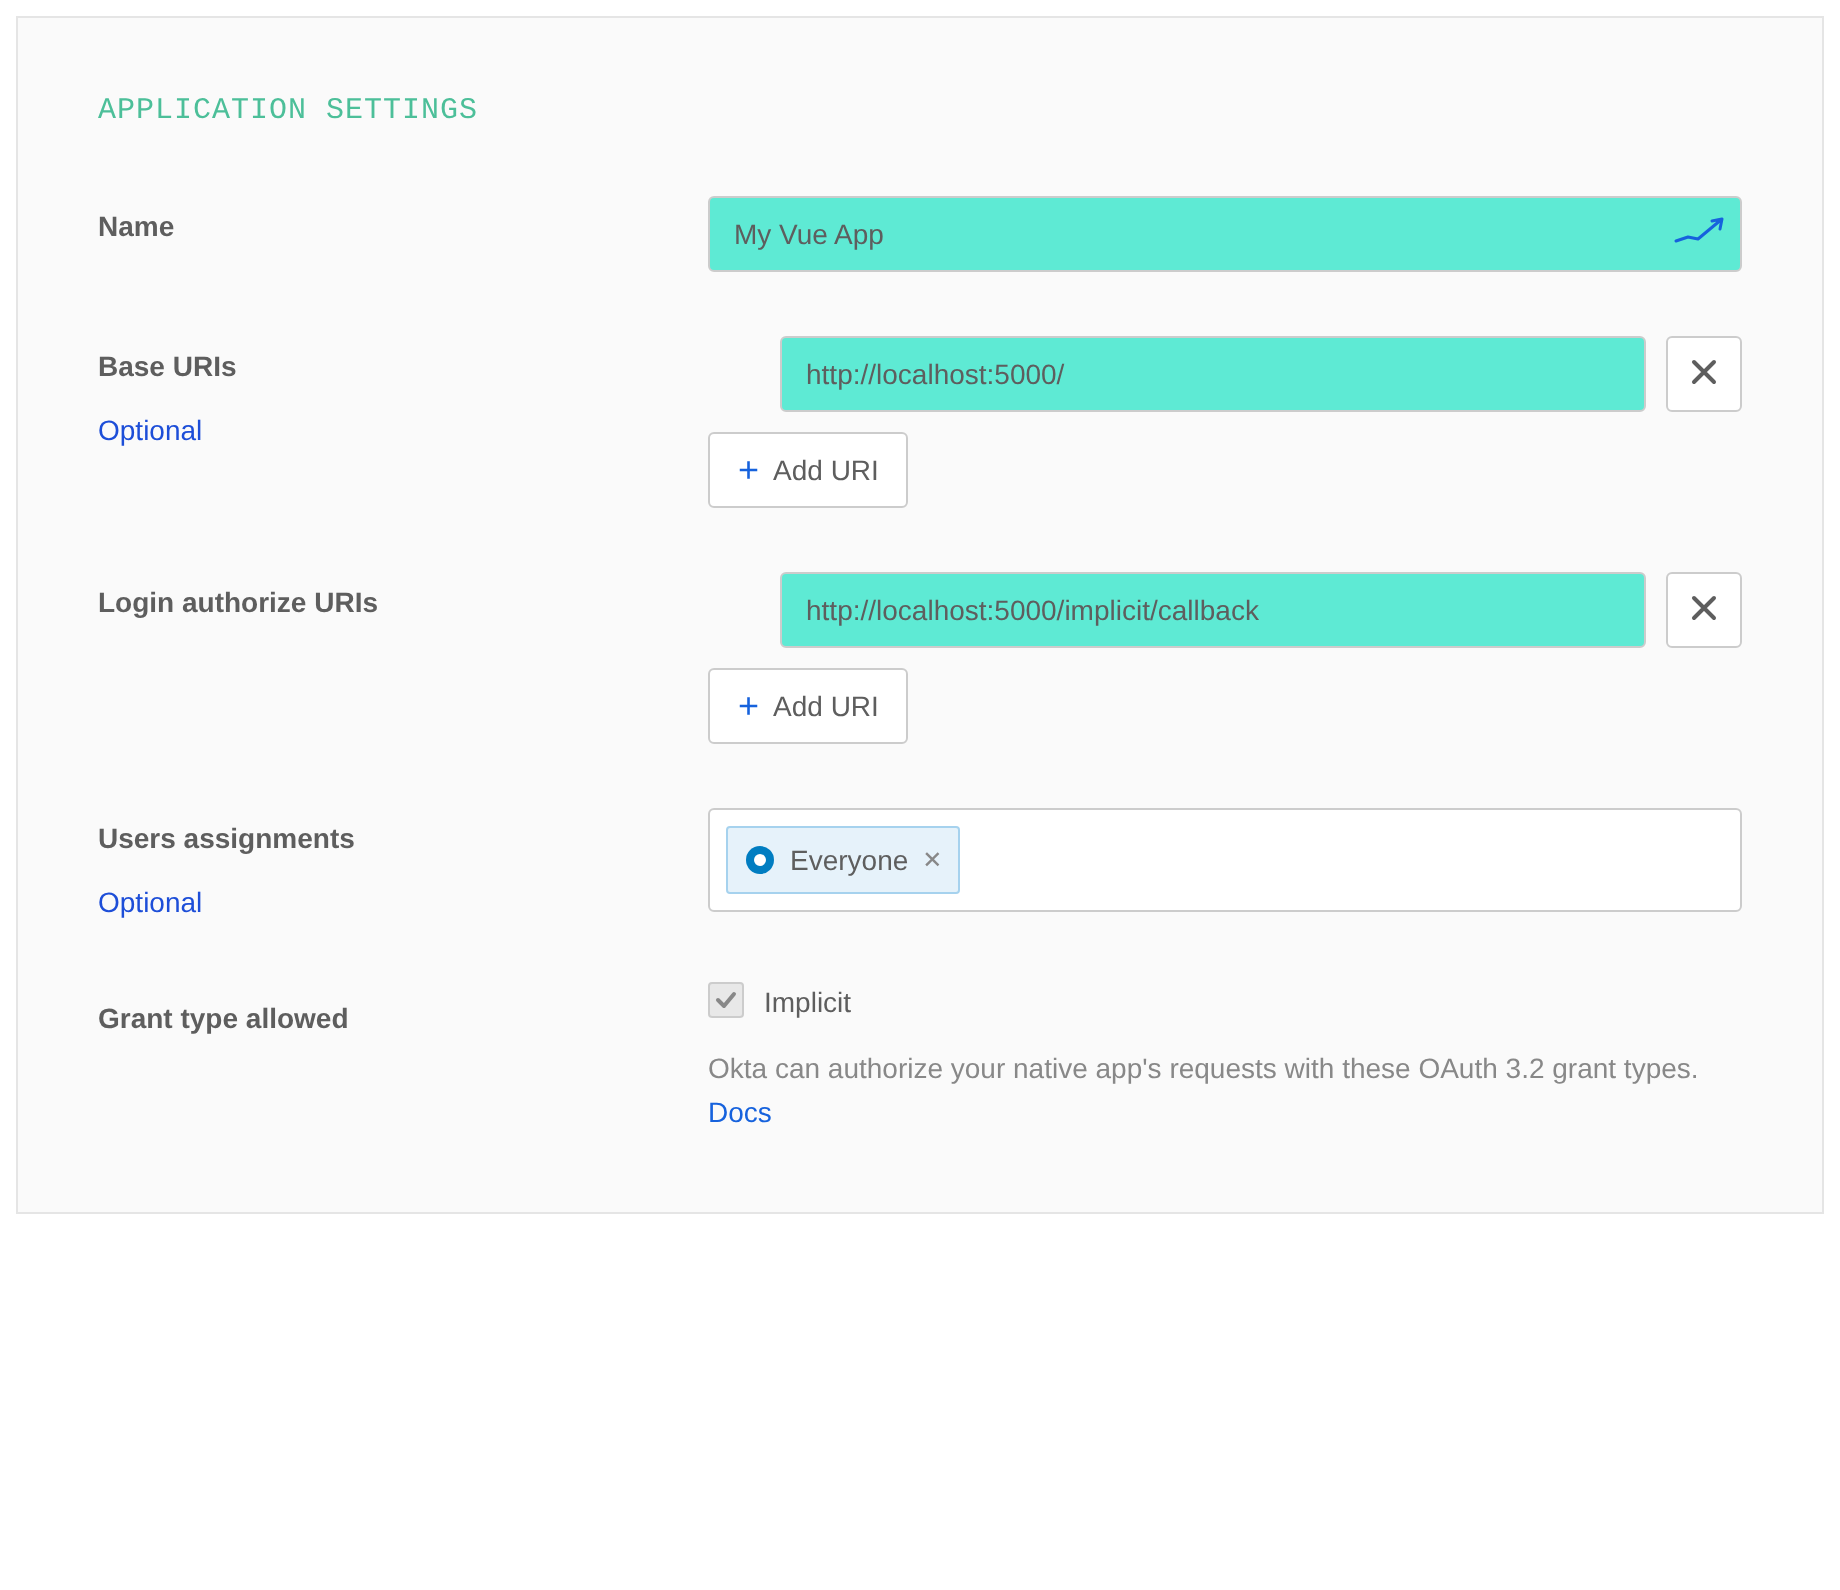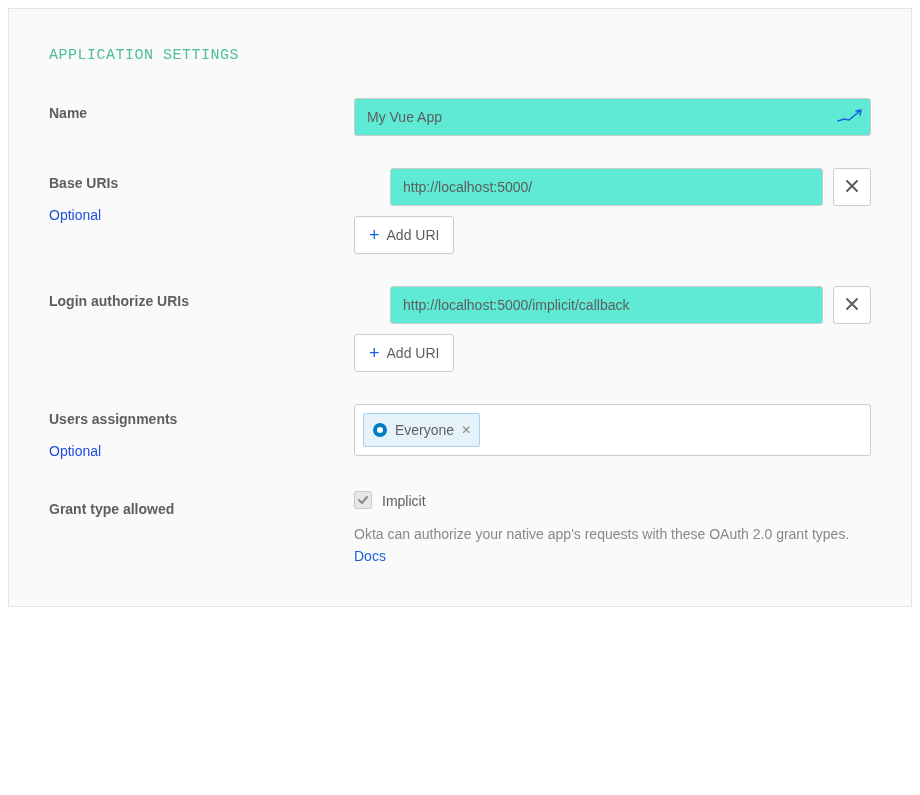--- a/index.html
+++ b/index.html
@@ -263,18 +263,18 @@
     <div class="field-col">
       <div class="checkbox-row">
         <div class="checkbox-box">
           <svg width="12" height="12" viewBox="0 0 12 12" stroke="currentColor" stroke-width="2" fill="none" stroke-linecap="round" stroke-linejoin="round">
               <path d="M2 6 L5 9 L10 3"></path>
             </svg>
         </div>
         <span class="checkbox-label">Implicit</span>
       </div>
       <div class="help-text">
-        <span>Okta can authorize your native app's requests with these OAuth 2.0 grant types. </span><a href="#">Docs</a>
+        <span>Okta can authorize your native app's requests with these OAuth 3.2 grant types. </span><a href="#">Docs</a>
       </div>
     </div>
   </div>
 
 </div>
 
 </body></html>

